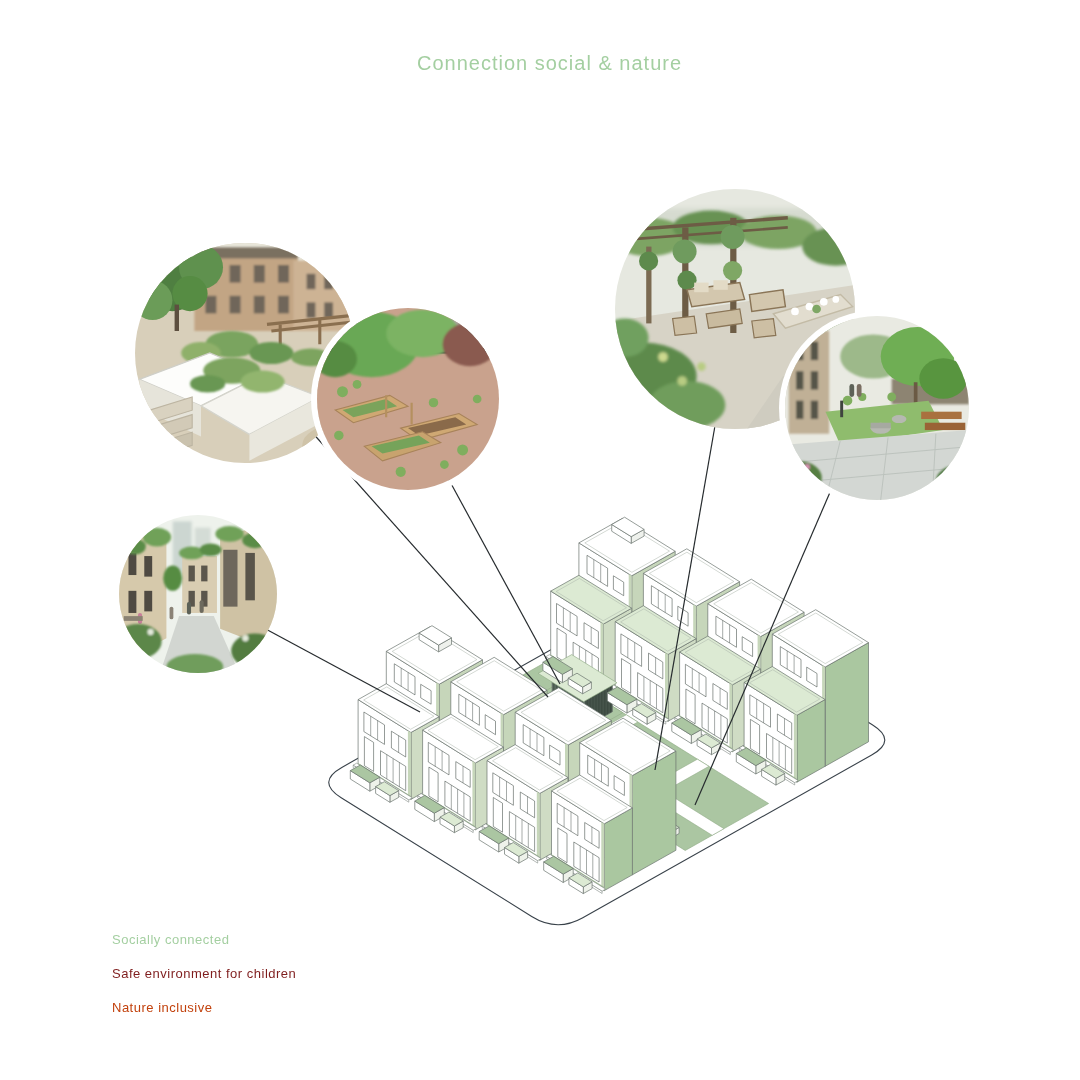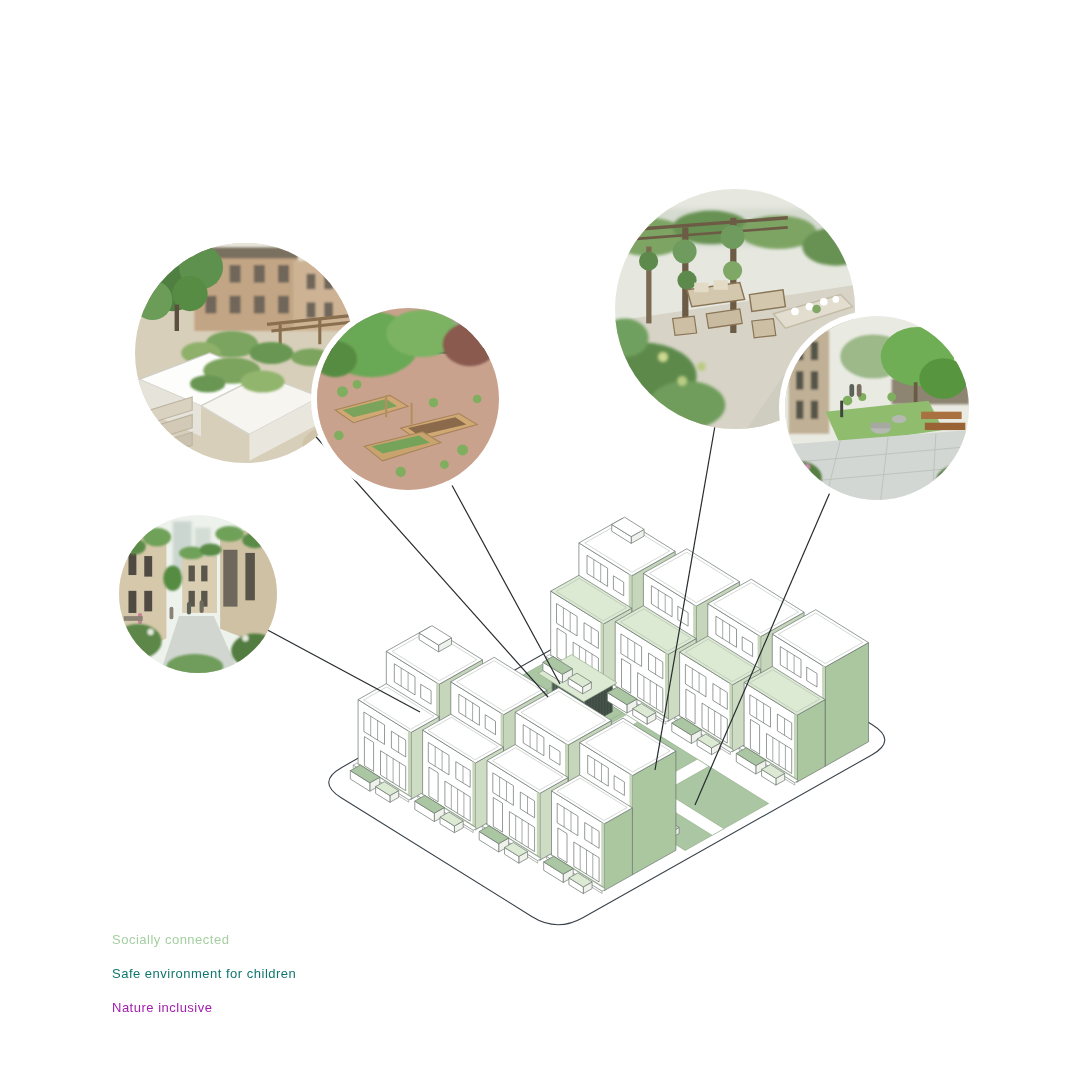--- a/index.html
+++ b/index.html
@@ -27,20 +27,21 @@
       <defs>
     <filter id="soft1">
           <feGaussianBlur stdDeviation="1.1"></feGaussianBlur>
         </filter>
     <filter id="soft2">
           <feGaussianBlur stdDeviation="0.6"></feGaussianBlur>
         </filter>
   </defs>
     </svg>
 
+  <div id="title" class="accent" style="color: rgb(164, 207, 161);">Connection social &amp; nature</div>
 
   <svg id="axon" class="layer" viewBox="0 0 1080 1080">
       <path d="M 341.2 797.7 L 531.7 916.5 Q 557 932.3 582.8 917.7 L 871.7 755 Q 897.6 740.4 872.3 724.7 L 681.8 605.9 Q 656.6 590.2 630.8 604.7 L 341.8 767.4 Q 316 782 341.2 797.7 Z" fill="#ffffff" stroke="#39424a" stroke-width="1.1"></path>
       <polygon points="631.7,675 675.2,650.5 675.2,551.3 631.7,575.8" fill="#c6d6ba" stroke="#6a746e" stroke-width="0.7" stroke-linejoin="round"></polygon>
       <polygon points="578.9,642.1 631.7,675 631.7,575.8 578.9,542.9" fill="#fff" stroke="#6a746e" stroke-width="0.7" stroke-linejoin="round"></polygon>
       <polygon points="578.9,542.9 631.7,575.8 675.2,551.3 622.4,518.4" fill="#fff" stroke="#6a746e" stroke-width="0.7" stroke-linejoin="round"></polygon>
       <polygon points="584.8,542.9 631.9,572.3 669.5,551.1 622.4,521.8" fill="none" stroke="#a9b2a8" stroke-width="0.5" stroke-linejoin="round"></polygon>
       <polygon points="631.2,543.4 644.1,536.1 644.1,529.4 631.2,536.6" fill="#eef1ec" stroke="#6a746e" stroke-width="0.7" stroke-linejoin="round"></polygon>
       <polygon points="611.7,531.2 631.2,543.4 631.2,536.6 611.7,524.5" fill="#fff" stroke="#6a746e" stroke-width="0.7" stroke-linejoin="round"></polygon>
       <polygon points="611.7,524.5 631.2,536.6 644.1,529.4 624.6,517.2" fill="#fff" stroke="#6a746e" stroke-width="0.7" stroke-linejoin="round"></polygon>
@@ -638,17 +639,17 @@
         <ellipse cx="48" cy="96" rx="18" ry="8" fill="#6f9d5c"></ellipse>
         <circle cx="20" cy="74" r="2" fill="#e3e9da"></circle>
           <circle cx="80" cy="78" r="2" fill="#e3e9da"></circle>
           <circle cx="10" cy="88" r="1.8" fill="#dfe6d4"></circle>
       </g>
     </svg>
   </div>
 
   <ul id="features">
     <li class="accent" style="color: rgb(164, 207, 161);">Socially connected</li>
-    <li class="accent" style="color: #0f766e;">Safe environment for children</li>
-    <li class="accent" style="color: #a21caf;">Nature inclusive</li>
+    <li class="accent" style="color: #7f1d1d;">Safe environment for children</li>
+    <li class="accent" style="color: #c2410c;">Nature inclusive</li>
   </ul>
 
 </div>
 
 </body></html>

